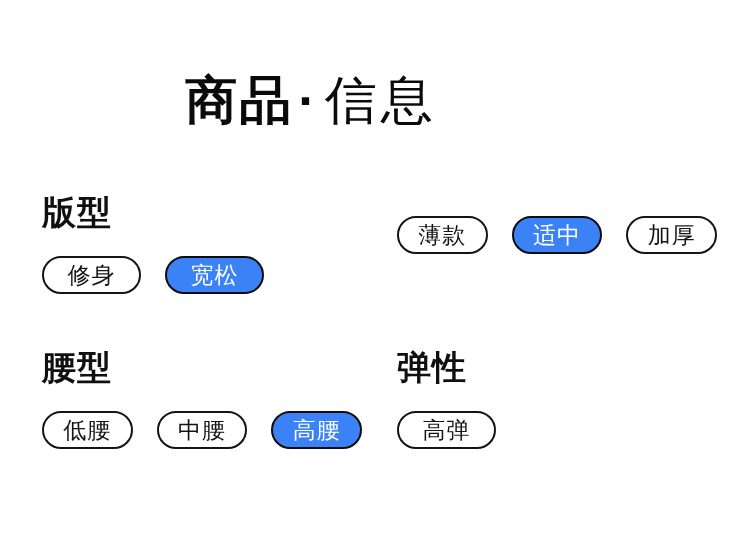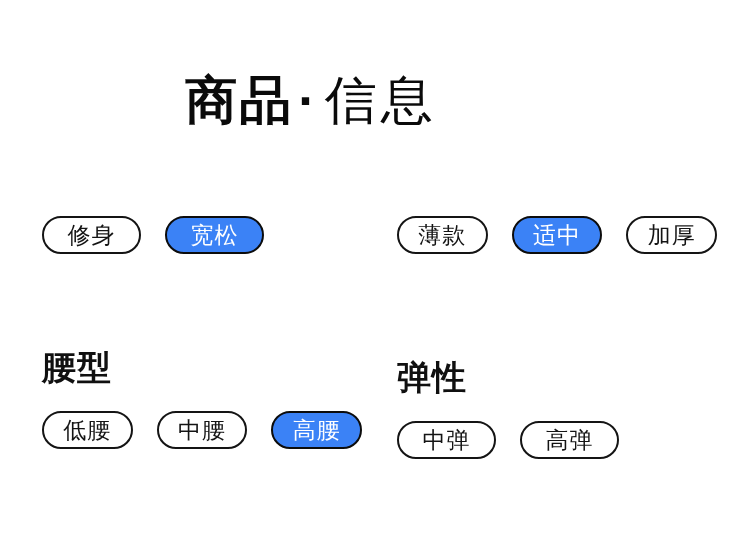--- a/index.html
+++ b/index.html
@@ -67,30 +67,31 @@
   }
   .pill[data-selected="true"] {
     background: #3b82f6;
     border-color: #0c0c0c;
     color: #ffffff;
   }
 
   #section-fit        { left: 42px;  top: 192px; }
   #section-thickness  { left: 397px; top: 192px; }
   #section-waist      { left: 42px;  top: 347px; }
-  #section-elasticity { left: 397px; top: 357px; }
+  #section-elasticity { left: 397px; top: 347px; }
 </style>
 </head>
 <body>
 
 <header class="page-title">
   <span class="t-primary">商品</span><span class="t-sep">·</span><span class="t-secondary">信息</span>
 </header>
 
 <section class="section" id="section-fit">
+  <h2 class="section-heading">版型</h2>
   <div class="pill-row">
     <button class="pill" data-selected="false">修身</button>
     <button class="pill" data-selected="true">宽松</button>
   </div>
 </section>
 
 <section class="section" id="section-thickness">
   <div class="pill-row">
     <button class="pill" data-selected="false">薄款</button>
     <button class="pill" data-selected="true">适中</button>
@@ -103,16 +104,15 @@
   <div class="pill-row">
     <button class="pill" data-selected="false">低腰</button>
     <button class="pill" data-selected="false">中腰</button>
     <button class="pill" data-selected="true">高腰</button>
   </div>
 </section>
 
 <section class="section" id="section-elasticity">
   <h2 class="section-heading">弹性</h2>
   <div class="pill-row">
-    <button class="pill" data-selected="false">中弹</button>
     <button class="pill" data-selected="false">高弹</button>
   </div>
 </section>
 
 </body></html>

